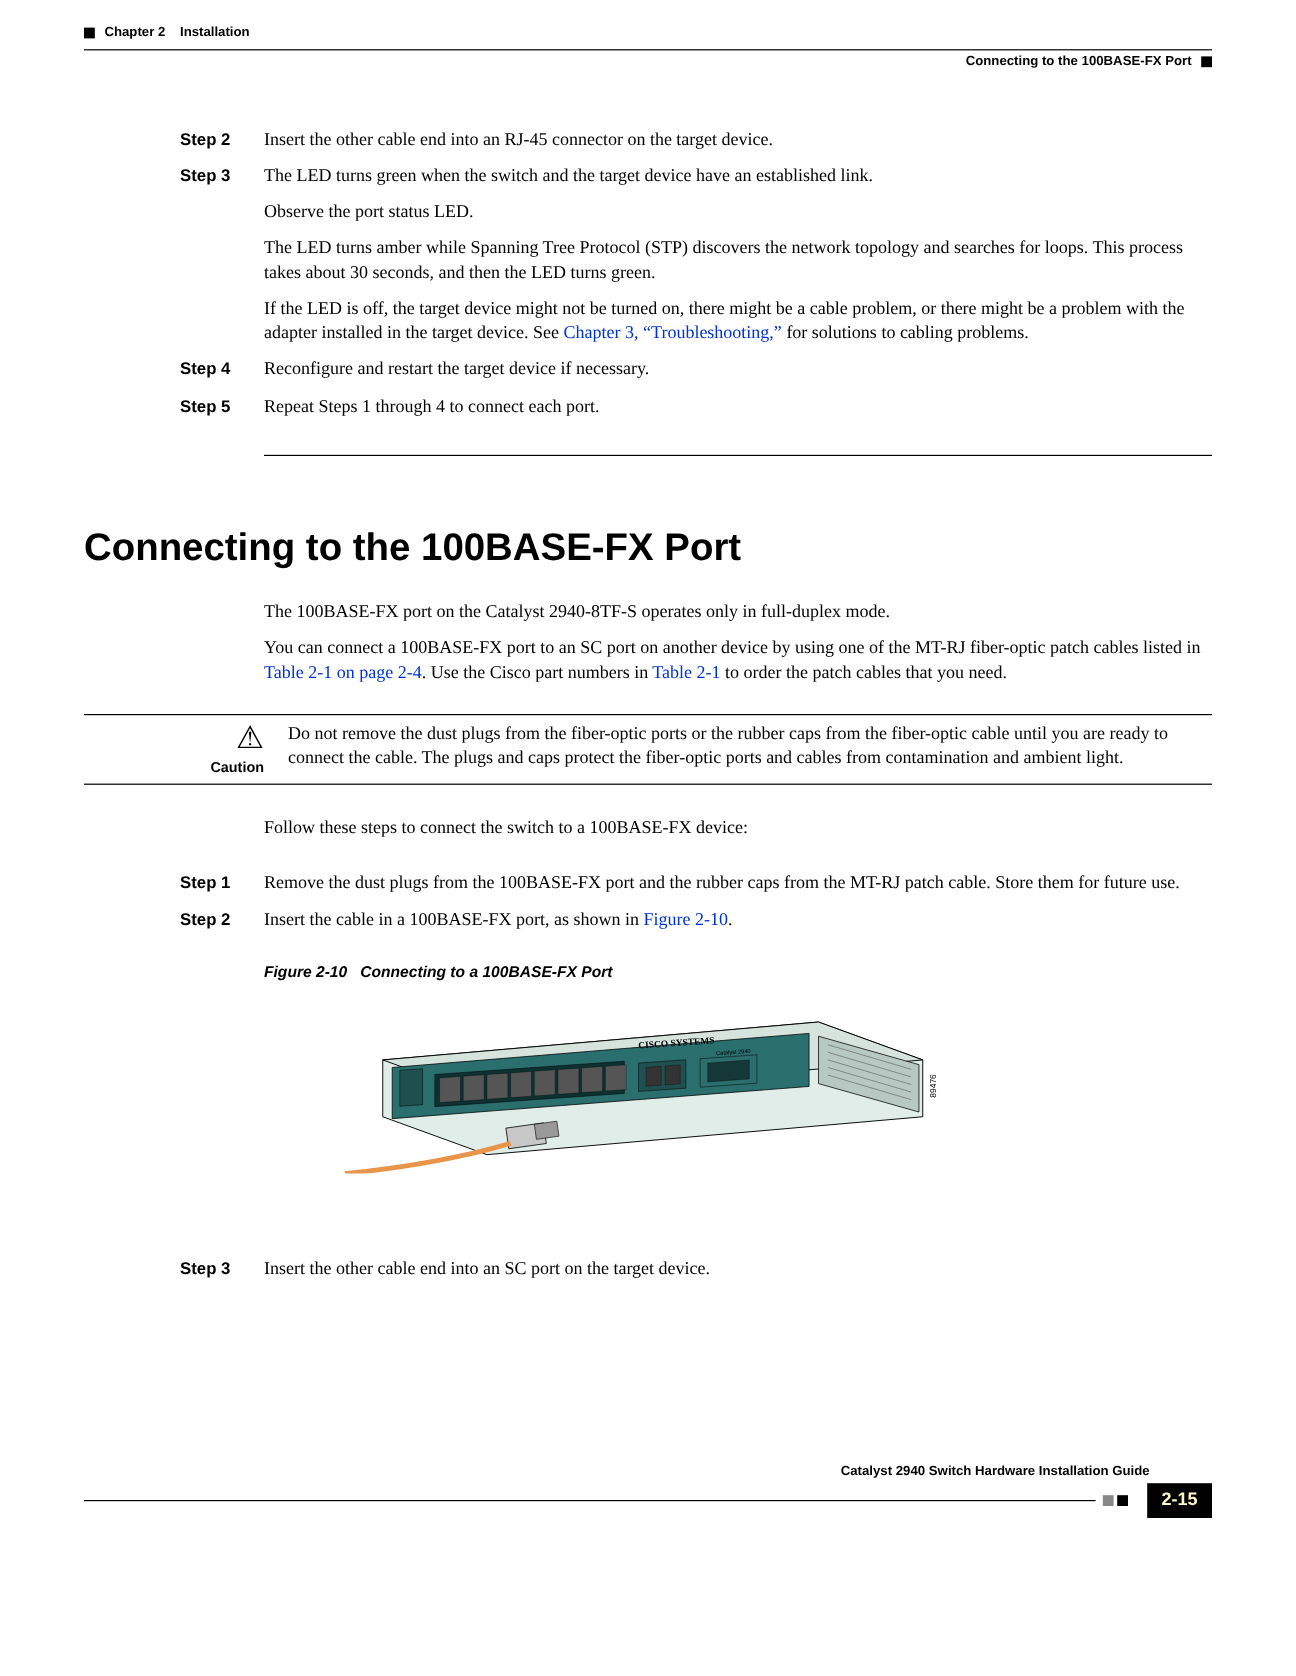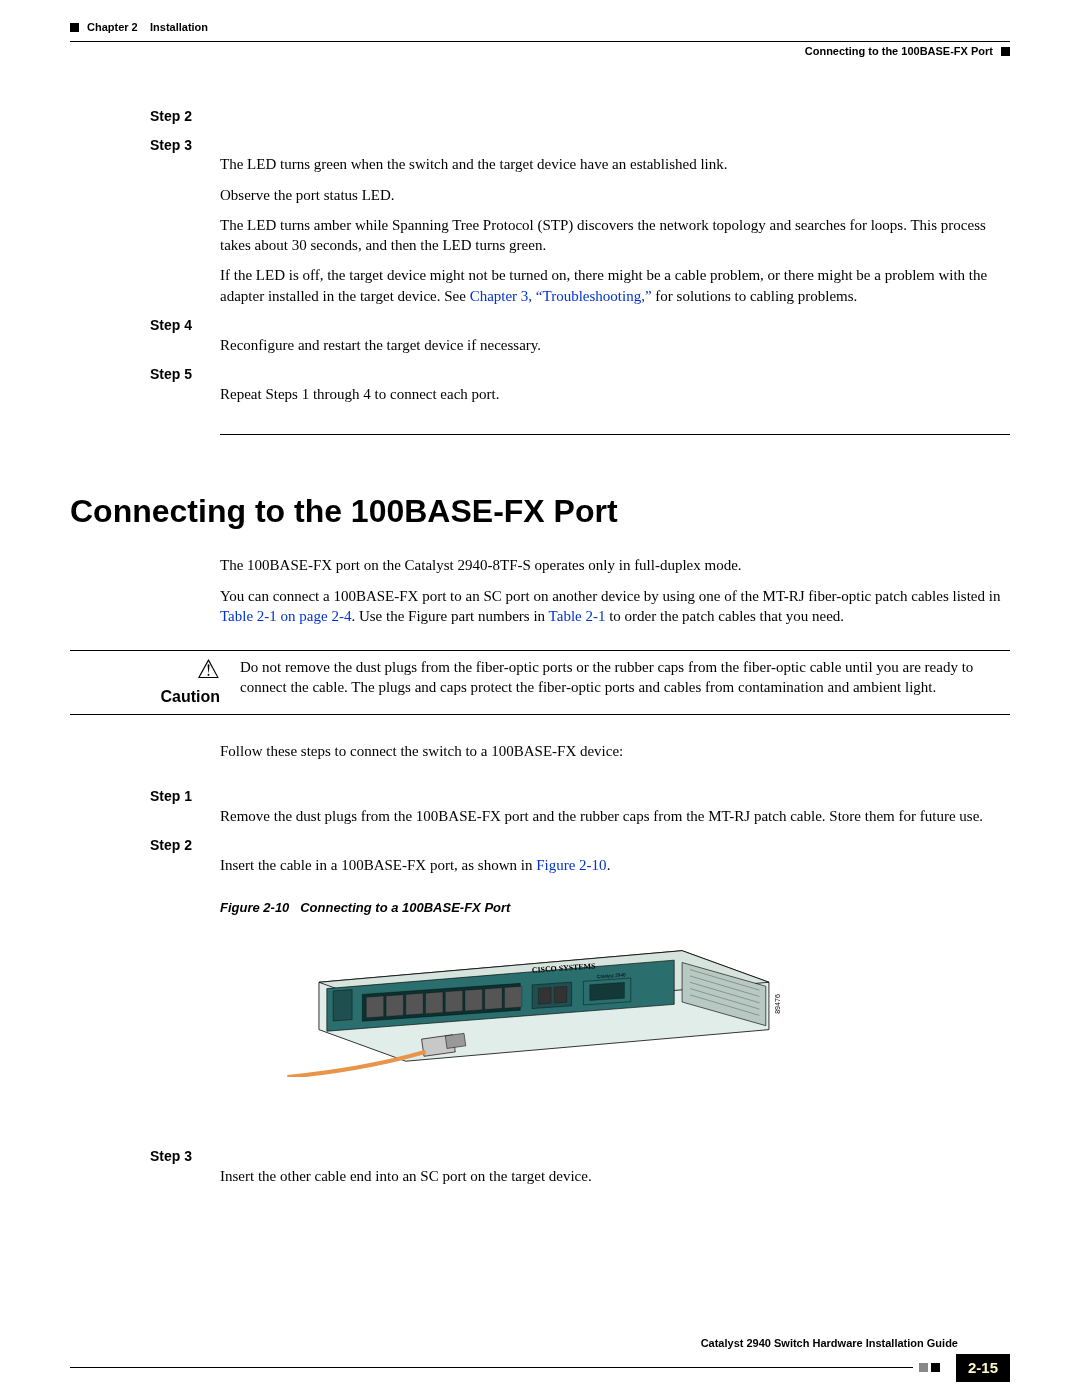--- a/index.html
+++ b/index.html
@@ -22,21 +22,21 @@
     font-size: 11px;
     font-weight: bold;
     margin-bottom: 6px;
   }
   .header-left { display: flex; align-items: center; gap: 8px; }
   .header-right { display: flex; align-items: center; gap: 8px; }
   .rule-full { border-top: 1px solid #000; width: 100%; margin: 0; }
   .sq { width: 9px; height: 9px; background: #000; display: inline-block; }
   .sq-gray { width: 9px; height: 9px; background: #888; display: inline-block; }
   .content-body { margin-left: 150px; margin-top: 48px; }
-  .step-row { display: flex; margin-bottom: 10px; flex-direction: column; }
+  .step-row { display: flex; margin-bottom: 10px; }
   .step-label {
     font-family: Arial, Helvetica, sans-serif;
     font-weight: bold;
     font-size: 14px;
     width: 70px;
     flex-shrink: 0;
     margin-left: -70px;
   }
   .step-text p { margin: 0 0 10px 0; }
   .step-text p:last-child { margin-bottom: 0; }
@@ -55,21 +55,21 @@
   .caution-row { display: flex; margin: 20px 0 18px 0; }
   .caution-left {
     width: 150px; flex-shrink: 0; margin-left: -150px;
     display: flex; flex-direction: column; align-items: flex-end;
     padding-right: 20px;
   }
   .caution-icon { font-size: 26px; line-height: 1; }
   .caution-label {
     font-family: Arial, Helvetica, sans-serif;
     font-weight: bold;
-    font-size: 16px;
+    font-size: 12px;
     margin-top: 3px;
   }
   .caution-divider-top, .caution-divider-bottom {
     border-top: 1px solid #000;
     margin-left: -150px;
   }
   .figure-caption {
     font-family: Arial, Helvetica, sans-serif;
     font-weight: bold;
     font-style: italic;
@@ -123,20 +123,23 @@
     <div></div>
     <div class="header-right">
       <span>Connecting to the 100BASE-FX Port</span>
       <span class="sq"></span>
     </div>
   </div>
 
   <div class="content-body">
     <div class="step-row">
       <div class="step-label">Step 2</div>
+      <div class="step-text">
+          <p>Insert the other cable end into an RJ-45 connector on the target device.</p>
+        </div>
     </div>
     <div class="step-row">
       <div class="step-label">Step 3</div>
       <div class="step-text">
         <p>The LED turns green when the switch and the target device have an established link.</p>
         <p>Observe the port status LED.</p>
         <p>The LED turns amber while Spanning Tree Protocol (STP) discovers the network topology and searches for loops. This process takes about 30 seconds, and then the LED turns green.</p>
         <p><span>If the LED is off, the target device might not be turned on, there might be a cable problem, or there might be a problem with the adapter installed in the target device. See </span><span class="link">Chapter 3, “Troubleshooting,”</span><span> for solutions to cabling problems.</span></p>
       </div>
     </div>
@@ -154,21 +157,21 @@
     </div>
 
     <div class="section-divider"></div>
   </div>
 
   <h1>Connecting to the 100BASE-FX Port</h1>
 
   <div class="content-body" style="margin-top:0;">
     <p style="margin:0 0 10px 0;">The 100BASE-FX port on the Catalyst 2940-8TF-S operates only in full-duplex mode.</p>
     <p style="margin:0 0 10px 0;">
-      <span>You can connect a 100BASE-FX port to an SC port on another device by using one of the MT-RJ fiber-optic patch cables listed in </span><span class="link">Table 2-1 on page 2-4</span><span>. Use the Figure part numbers in </span><span class="link">Table 2-1</span><span> to order the patch cables that you need.</span>
+      <span>You can connect a 100BASE-FX port to an SC port on another device by using one of the MT-RJ fiber-optic patch cables listed in </span><span class="link">Table 2-1 on page 2-4</span><span>. Use the Cisco part numbers in </span><span class="link">Table 2-1</span><span> to order the patch cables that you need.</span>
     </p>
 
     <div class="caution-divider-top" style="margin-top:24px;"></div>
     <div class="caution-row" style="margin:6px 0;">
       <div class="caution-left">
         <div class="caution-icon">⚠</div>
         <div class="caution-label">Caution</div>
       </div>
       <div>Do not remove the dust plugs from the fiber-optic ports or the rubber caps from the fiber-optic cable until you are ready to connect the cable. The plugs and caps protect the fiber-optic ports and cables from contamination and ambient light.</div>
     </div>

